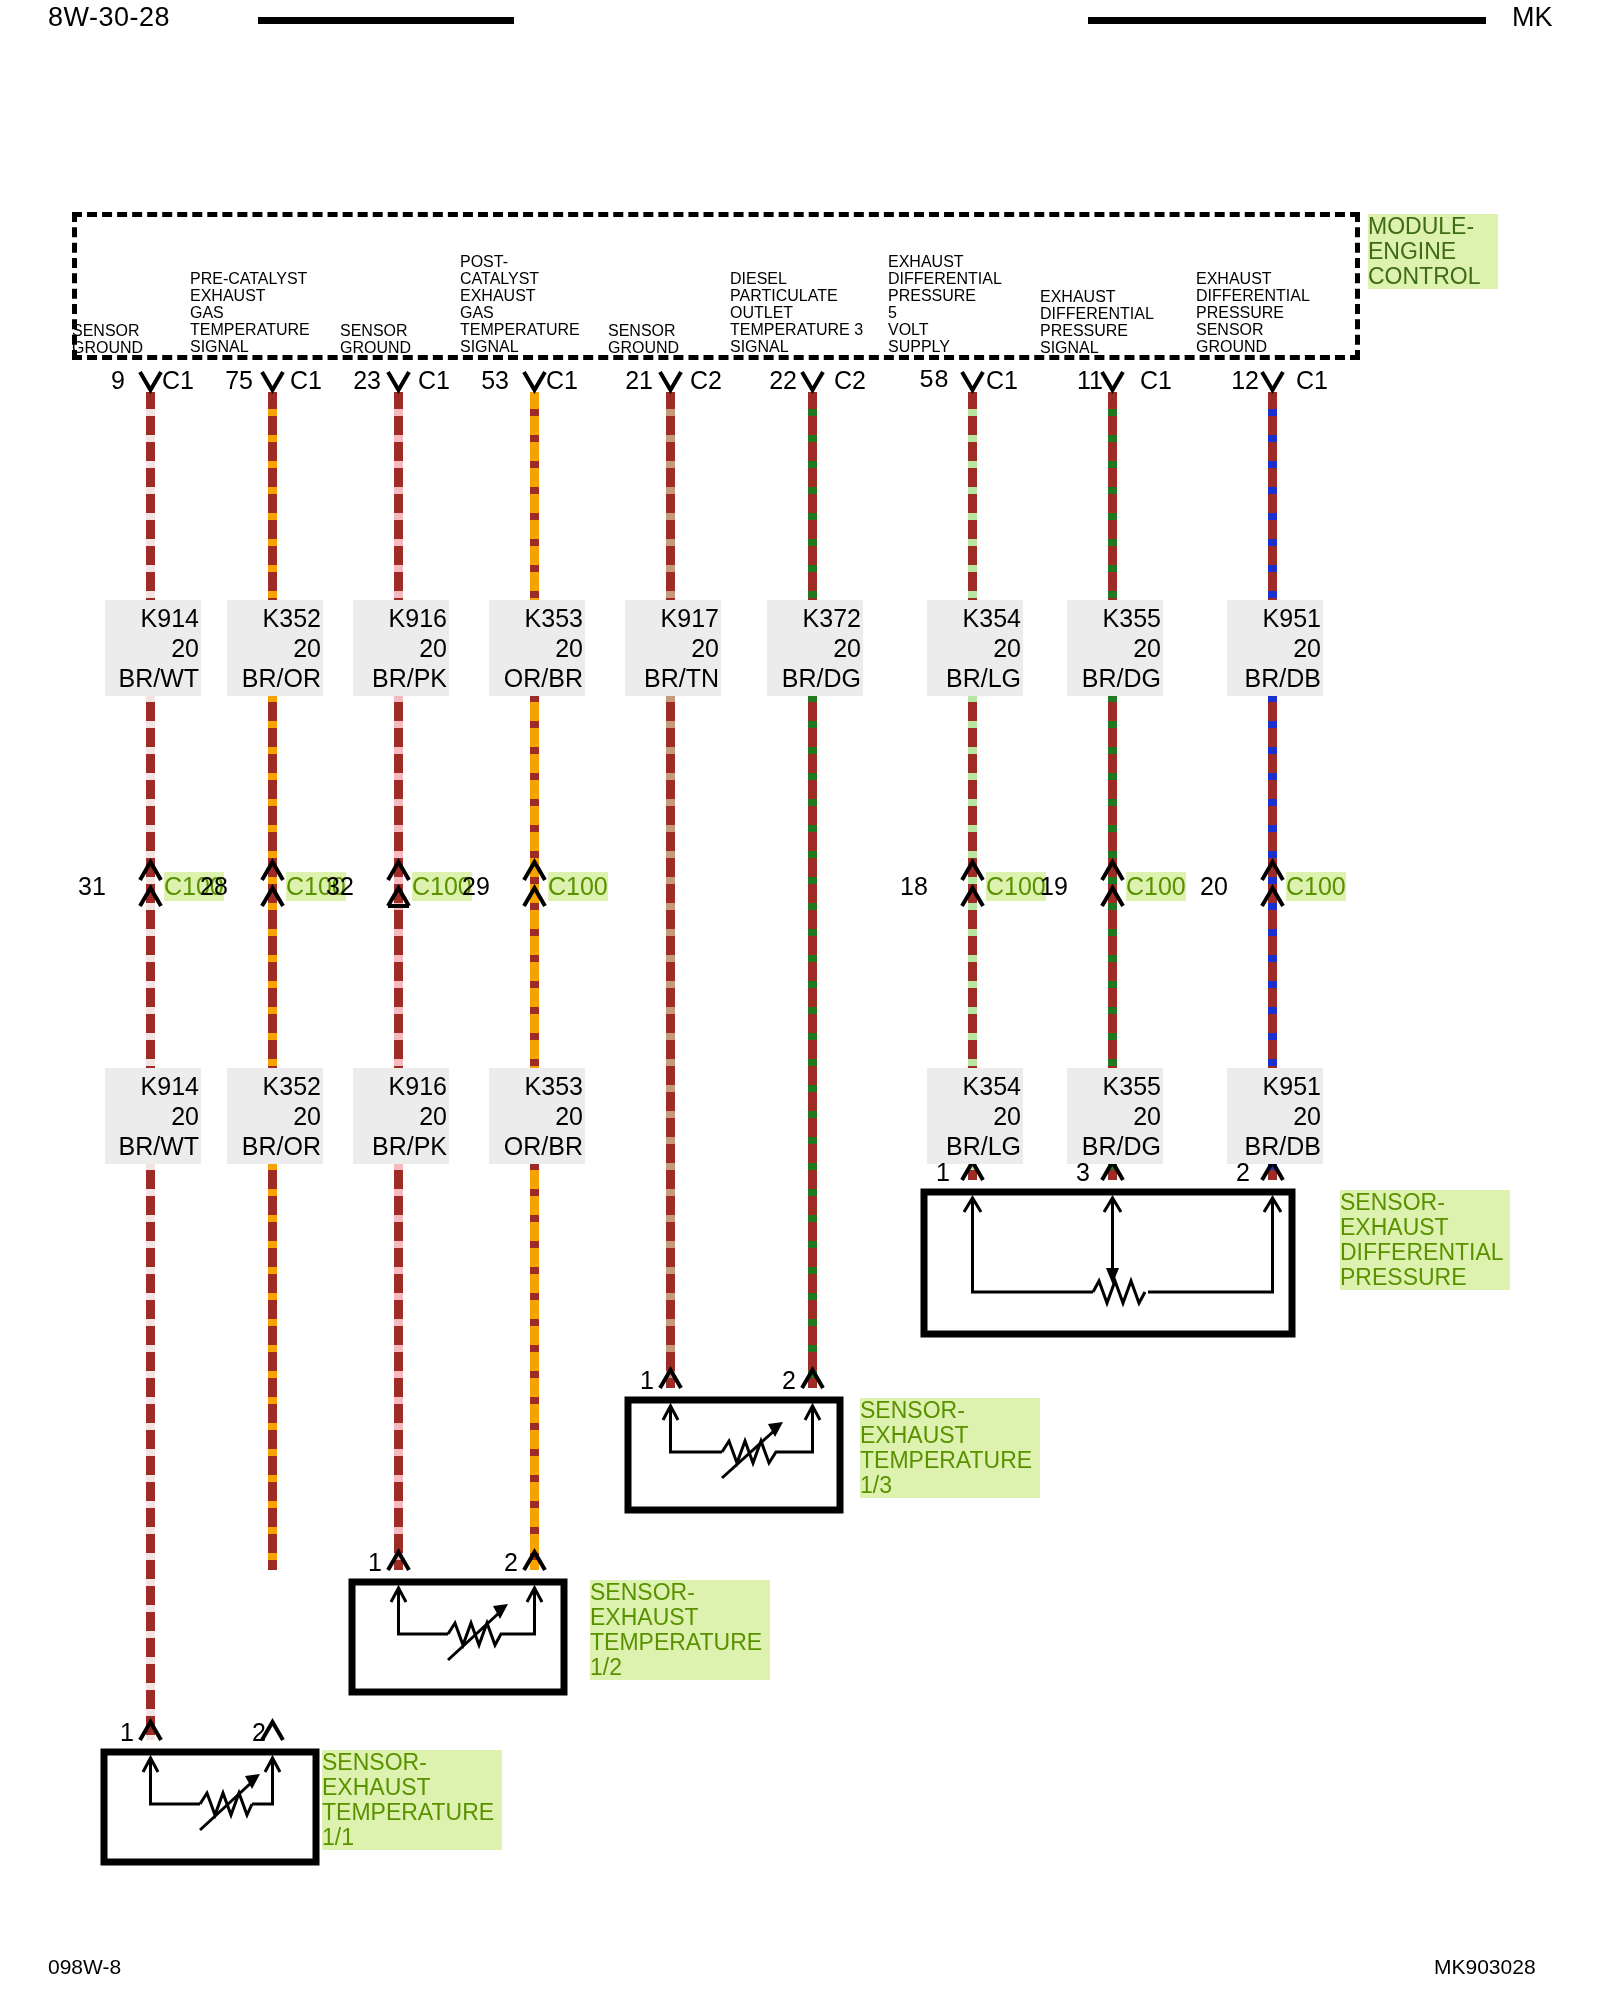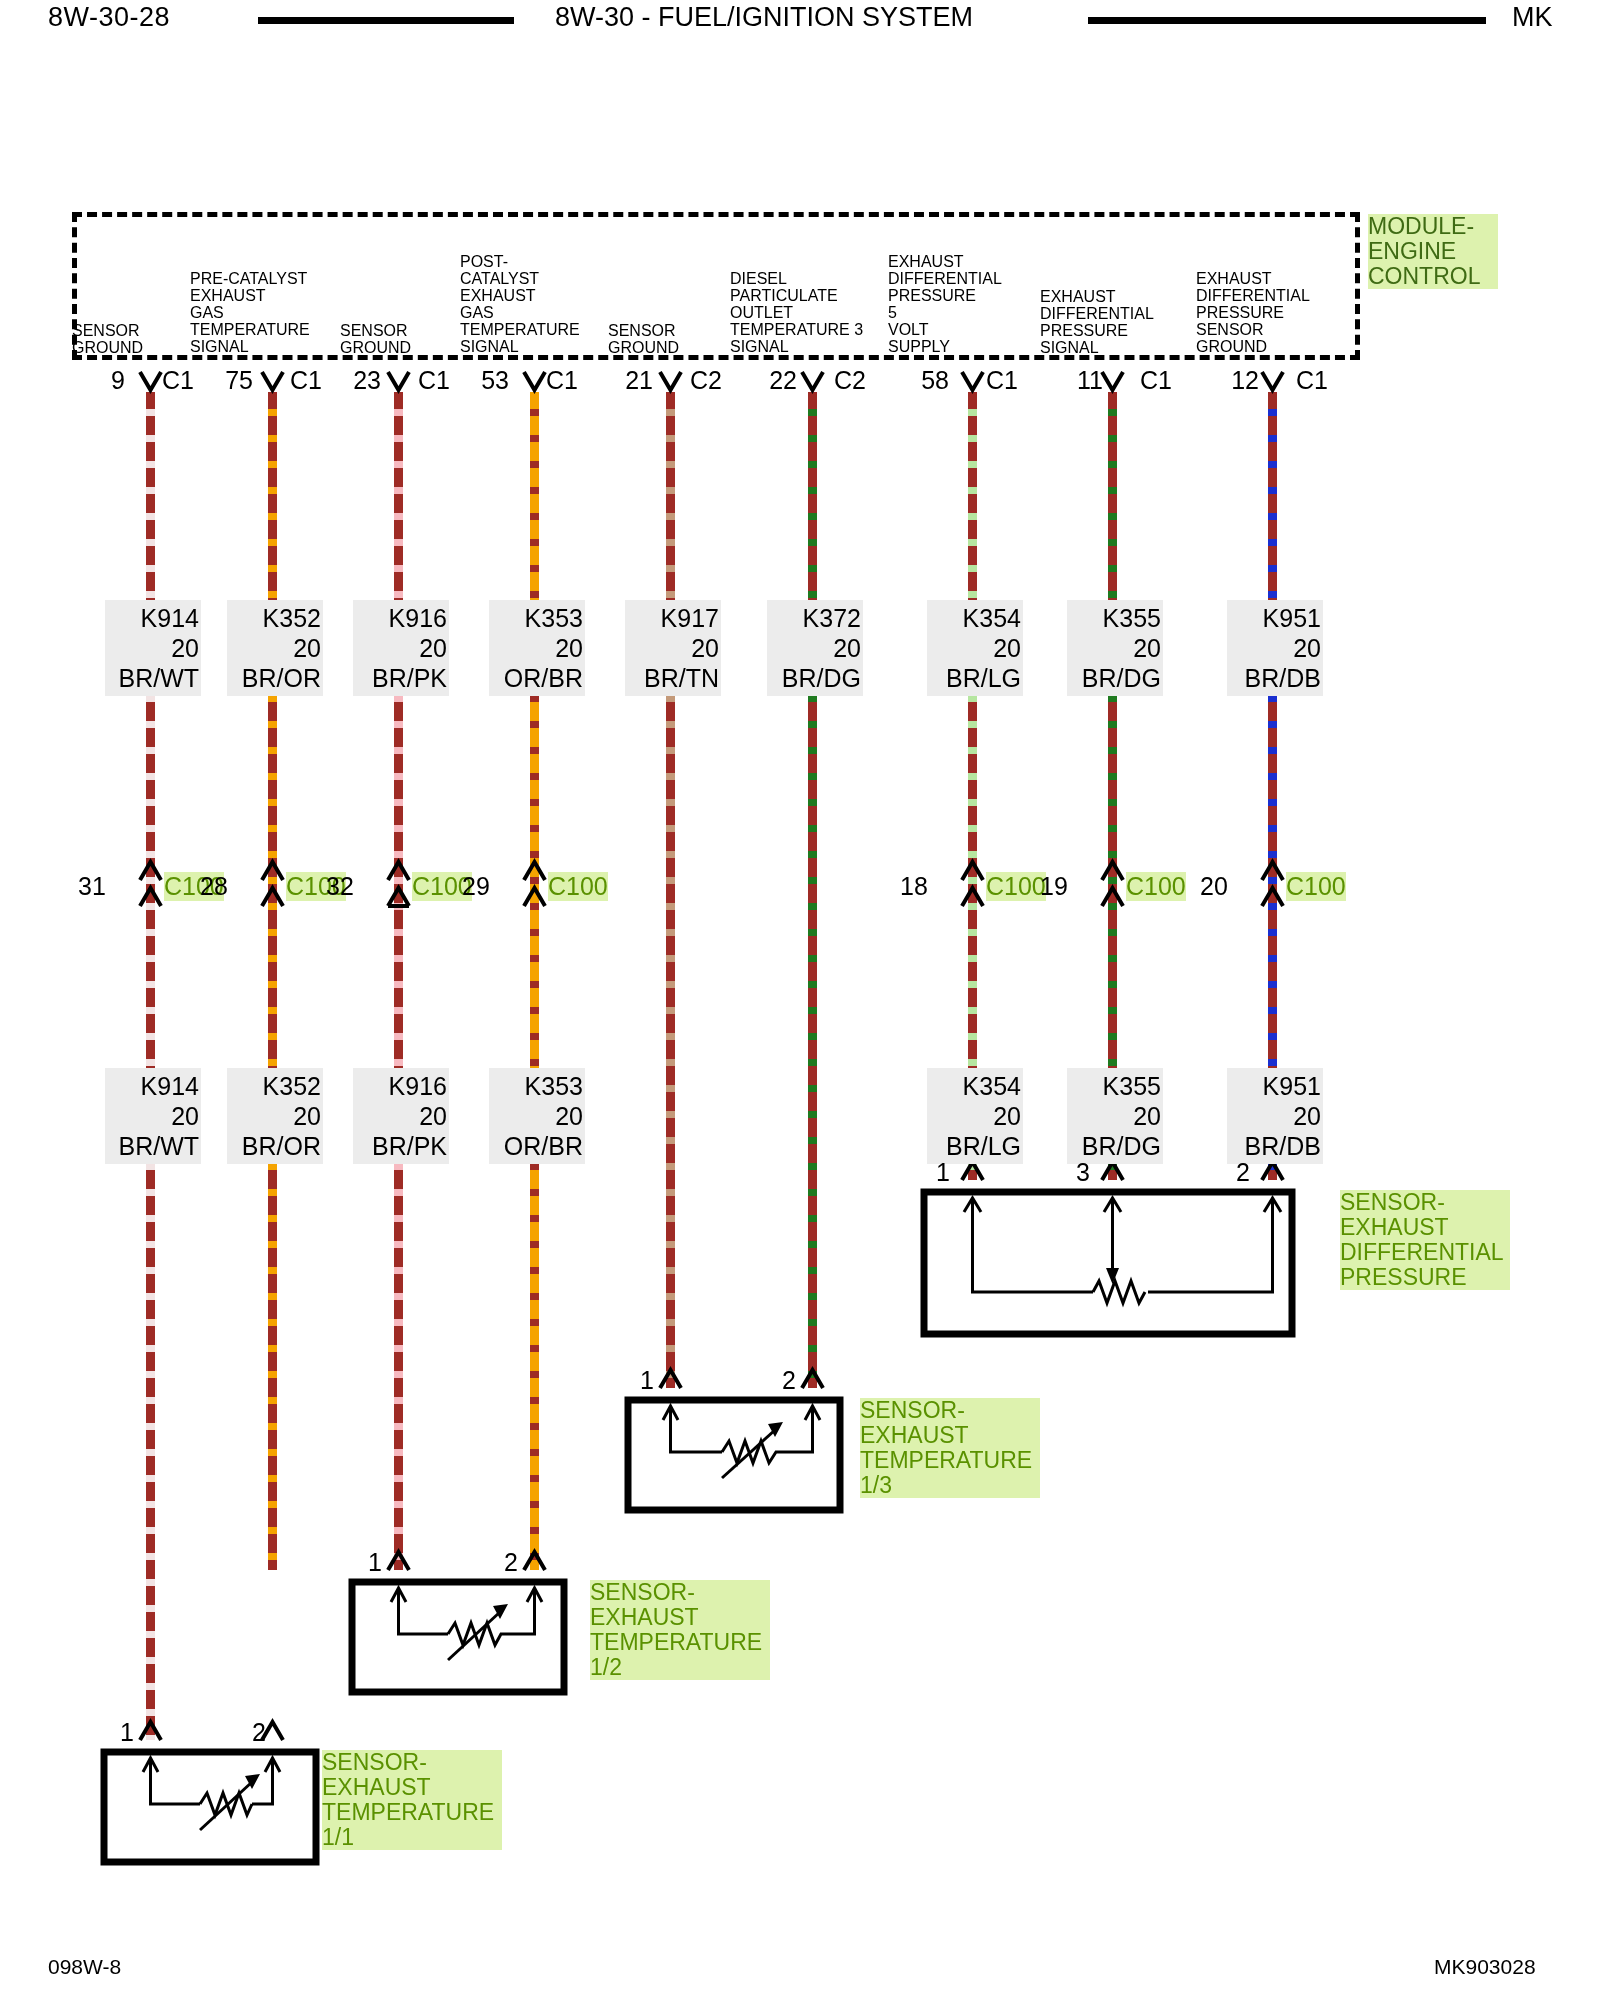--- a/index.html
+++ b/index.html
@@ -59,21 +59,20 @@
   svg{display:block;}
   .ov{position:absolute;left:0;top:0;width:1600px;height:2000px;pointer-events:none;}
 </style>
 </head>
 <body>
 
 <div class="pg">
 
   <div class="hdr-left">8W-30-28</div>
   <div class="hdr-rule rule-a"></div>
-  <div class="hdr-center">8W-30 - FUEL/IGNITION SYSTEM</div>
   <div class="hdr-rule rule-b"></div>
   <div class="hdr-right">MK</div>
 
   <div class="module"></div>
   <div class="module-name">MODULE-
 ENGINE
 CONTROL</div>
 
   <div class="pinlabel" style="left:72px;  top:322px; width:128px;">SENSOR
 GROUND</div>
@@ -124,21 +123,21 @@
 
   <div class="pinnum" style="left:464px; top:366px; width:45px;">53</div>
   <div class="pincon" style="left:546px; top:366px;">C1</div>
 
   <div class="pinnum" style="left:608px; top:366px; width:45px;">21</div>
   <div class="pincon" style="left:690px; top:366px;">C2</div>
 
   <div class="pinnum" style="left:752px; top:366px; width:45px;">22</div>
   <div class="pincon" style="left:834px; top:366px;">C2</div>
 
-  <div class="pinnum" style="left:904px; top:366px; width:45px;">58</div>
+  <div class="pinnum" style="left:904px; top:366px; width:45px;font-family:Liberation Mono, monospace;">58</div>
   <div class="pincon" style="left:986px; top:366px;">C1</div>
 
   <div class="pinnum" style="left:1058px;top:366px; width:45px;">11</div>
   <div class="pincon" style="left:1140px;top:366px;">C1</div>
 
   <div class="pinnum" style="left:1214px;top:366px; width:45px;">12</div>
   <div class="pincon" style="left:1296px;top:366px;">C1</div>
 
   <svg class="ov" width="1600" height="2000" viewBox="0 0 1600 2000">
     <defs>

